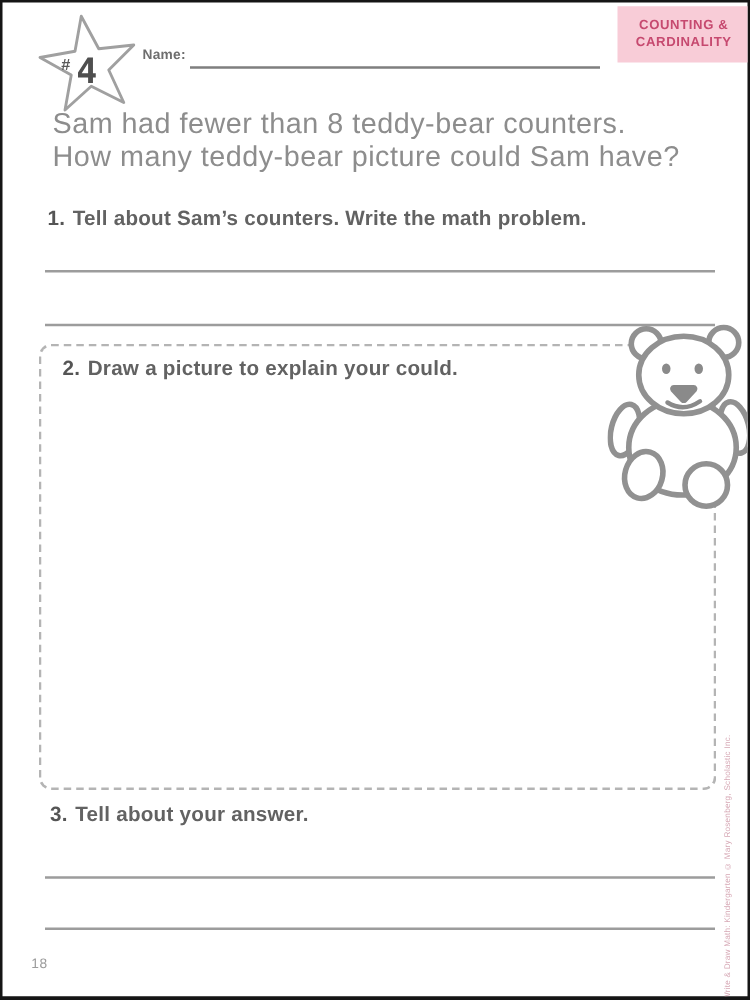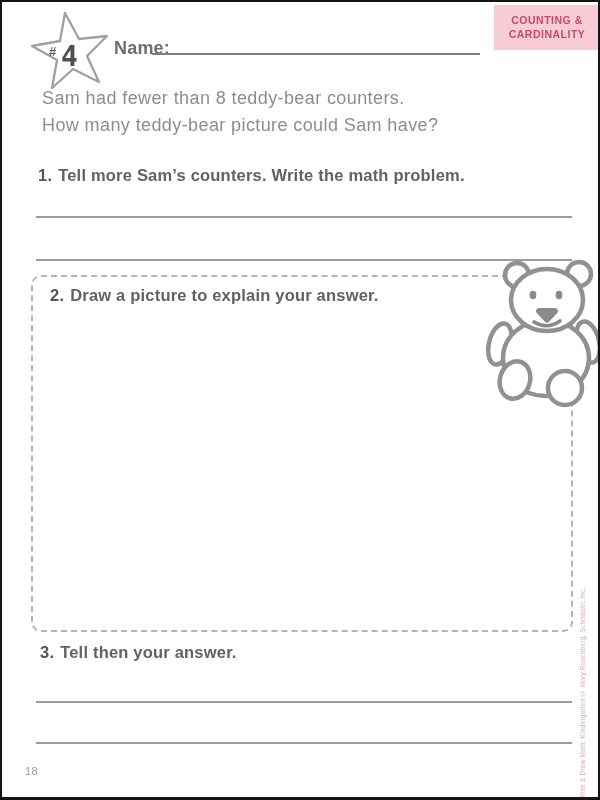--- a/index.html
+++ b/index.html
@@ -16,25 +16,25 @@
     background:#f8ccd7;color:#c6496f;
     font-weight:bold;font-size:10.5px;letter-spacing:.5px;
     text-align:center;line-height:13.5px;
     padding-top:9px;box-sizing:border-box;
   }
 
   
   .star-wrap{left:22px;top:7px;width:92px;height:82px;}
 
   
-  .name-label{left:112px;top:36px;font-size:18px;font-weight:bold;color:#6e6e6e;letter-spacing:.2px;}
+  .name-label{left:112px;top:36px;font-size:11px;font-weight:bold;color:#6e6e6e;letter-spacing:.2px;}
   .name-line{left:150px;top:51px;width:328px;height:0;border-top:2px solid #7f7f7f;}
 
   
-  .problem{left:40px;top:83px;font-size:18px;line-height:27px;color:#8d8d8d;letter-spacing:.4px;}
+  .problem{left:40px;top:83px;font-size:23px;line-height:27px;color:#8d8d8d;letter-spacing:.4px;}
 
   
   .q{font-size:16.5px;color:#626262;letter-spacing:.2px;}
   .q .qnum{font-weight:bold;color:#555555;margin-right:6px;}
   .q .qtext{font-weight:600;}
   .q1{left:36px;top:164px;}
   .q2{left:48px;top:284px;}
   .q3{left:38px;top:641px;}
 
   
@@ -79,28 +79,28 @@
 
   <div class="abs name-label">Name:</div>
   <div class="abs name-line"></div>
 
   <div class="abs problem">
     <div>Sam had fewer than 8 teddy-bear counters.</div>
     <div>How many teddy-bear picture could Sam have?</div>
   </div>
 
   <div class="abs q q1">
-    <span class="qnum">1.</span><span class="qtext">Tell more Sam’s counters. Write the math problem.</span>
+    <span class="qnum">1.</span><span class="qtext">Tell about Sam’s counters. Write the math problem.</span>
   </div>
   <div class="abs blank l1"></div>
   <div class="abs blank l2"></div>
 
   <div class="abs drawbox"></div>
   <div class="abs q q2">
-    <span class="qnum">2.</span><span class="qtext">Draw a picture to explain your answer.</span>
+    <span class="qnum">2.</span><span class="qtext">Draw a picture to explain your could.</span>
   </div>
 
   <svg class="abs bear" viewBox="0 0 114 150">
     <g fill="#ffffff" stroke="#919191" stroke-width="4.5">
       <circle cx="31" cy="17" r="12"></circle>
       <circle cx="93" cy="16" r="12"></circle>
       <ellipse cx="14" cy="86" rx="11" ry="21" transform="rotate(14 14 86)"></ellipse>
       <ellipse cx="102" cy="84" rx="11" ry="21" transform="rotate(-14 102 84)"></ellipse>
       <ellipse cx="60" cy="100" rx="43" ry="38"></ellipse>
       <ellipse cx="29" cy="122" rx="15" ry="19" transform="rotate(16 29 122)"></ellipse>
@@ -109,21 +109,21 @@
     </g>
     <g fill="#8a8a8a" stroke="none">
       <ellipse cx="47" cy="37" rx="3.4" ry="4.2"></ellipse>
       <ellipse cx="73" cy="37" rx="3.4" ry="4.2"></ellipse>
       <path d="M53 50 h16 a3 3 0 0 1 2.3 4.9 l-8 8.6 a3.2 3.2 0 0 1 -4.6 0 l-8 -8.6 A3 3 0 0 1 53 50 Z"></path>
     </g>
     <path d="M48 64 Q61 72 74 63" fill="none" stroke="#8a8a8a" stroke-width="3.6" stroke-linecap="round"></path>
   </svg>
 
   <div class="abs q q3">
-    <span class="qnum">3.</span><span class="qtext">Tell then your answer.</span>
+    <span class="qnum">3.</span><span class="qtext">Tell about your answer.</span>
   </div>
   <div class="abs blank l3"></div>
   <div class="abs blank l4"></div>
 
   <div class="abs page-number">18</div>
   <div class="abs credit">Write &amp; Draw Math: Kindergarten © Mary Rosenberg, Scholastic Inc.</div>
 
 </div>
 
 </body></html>

